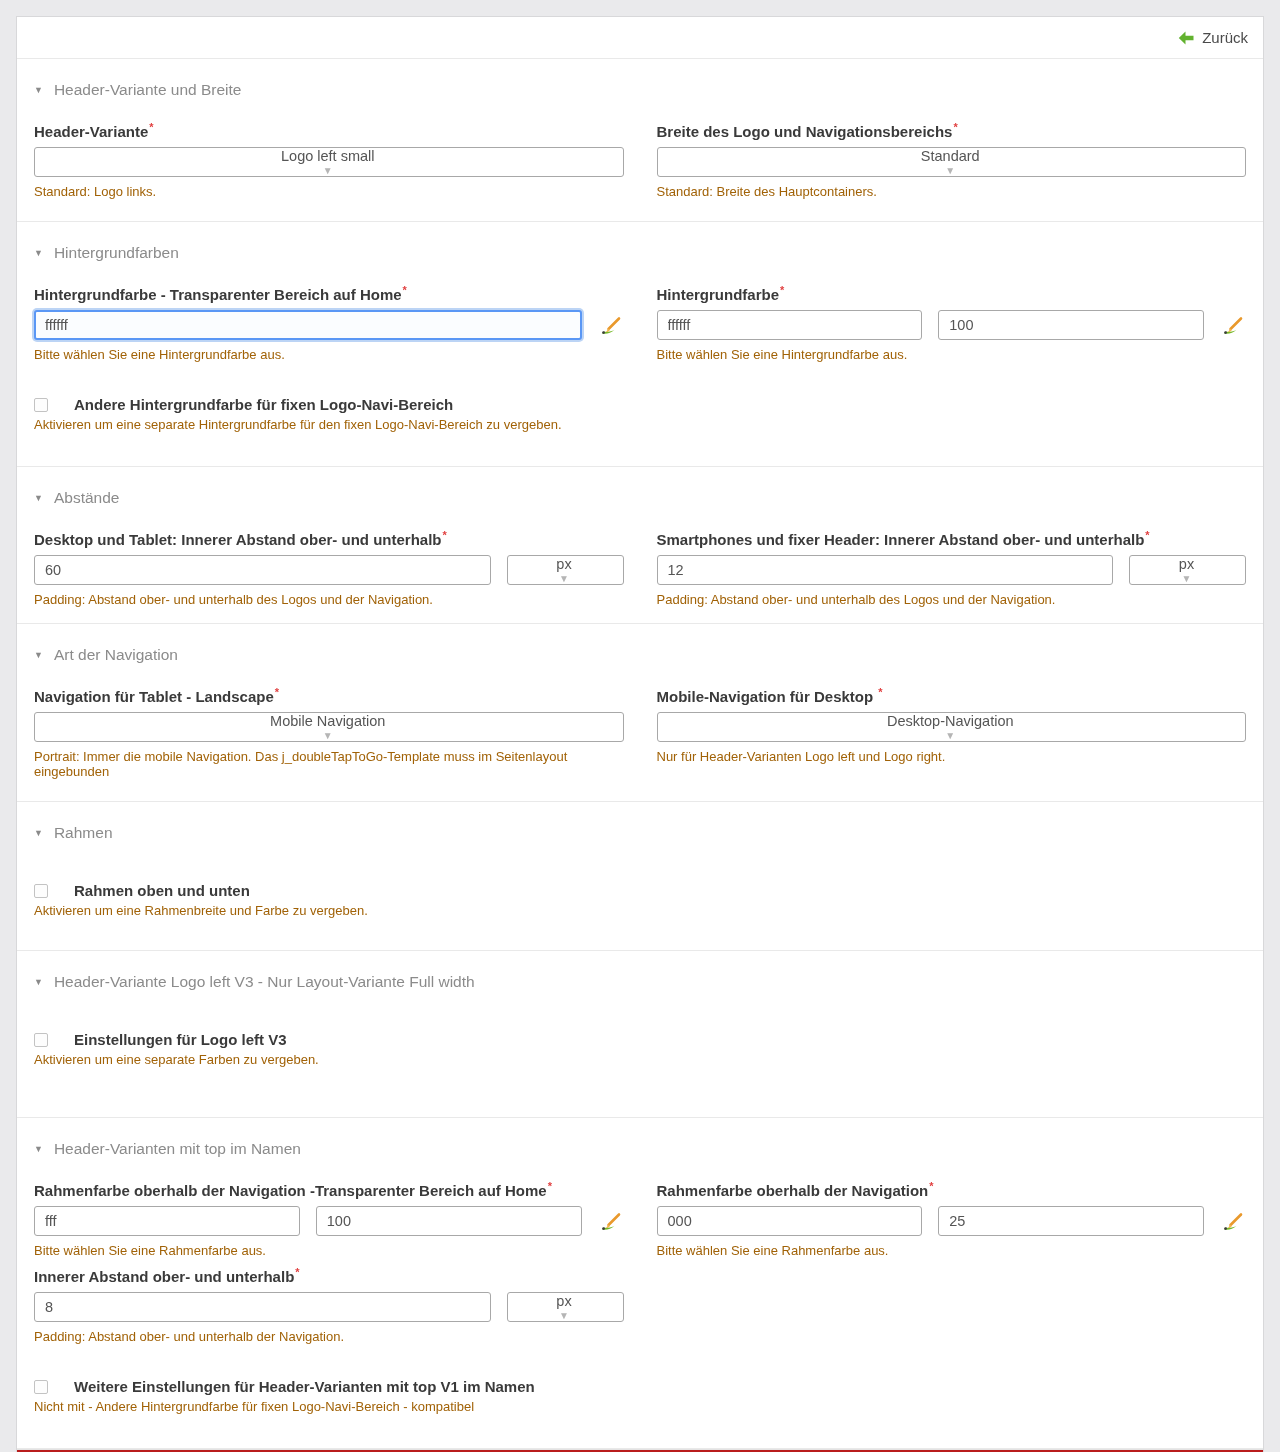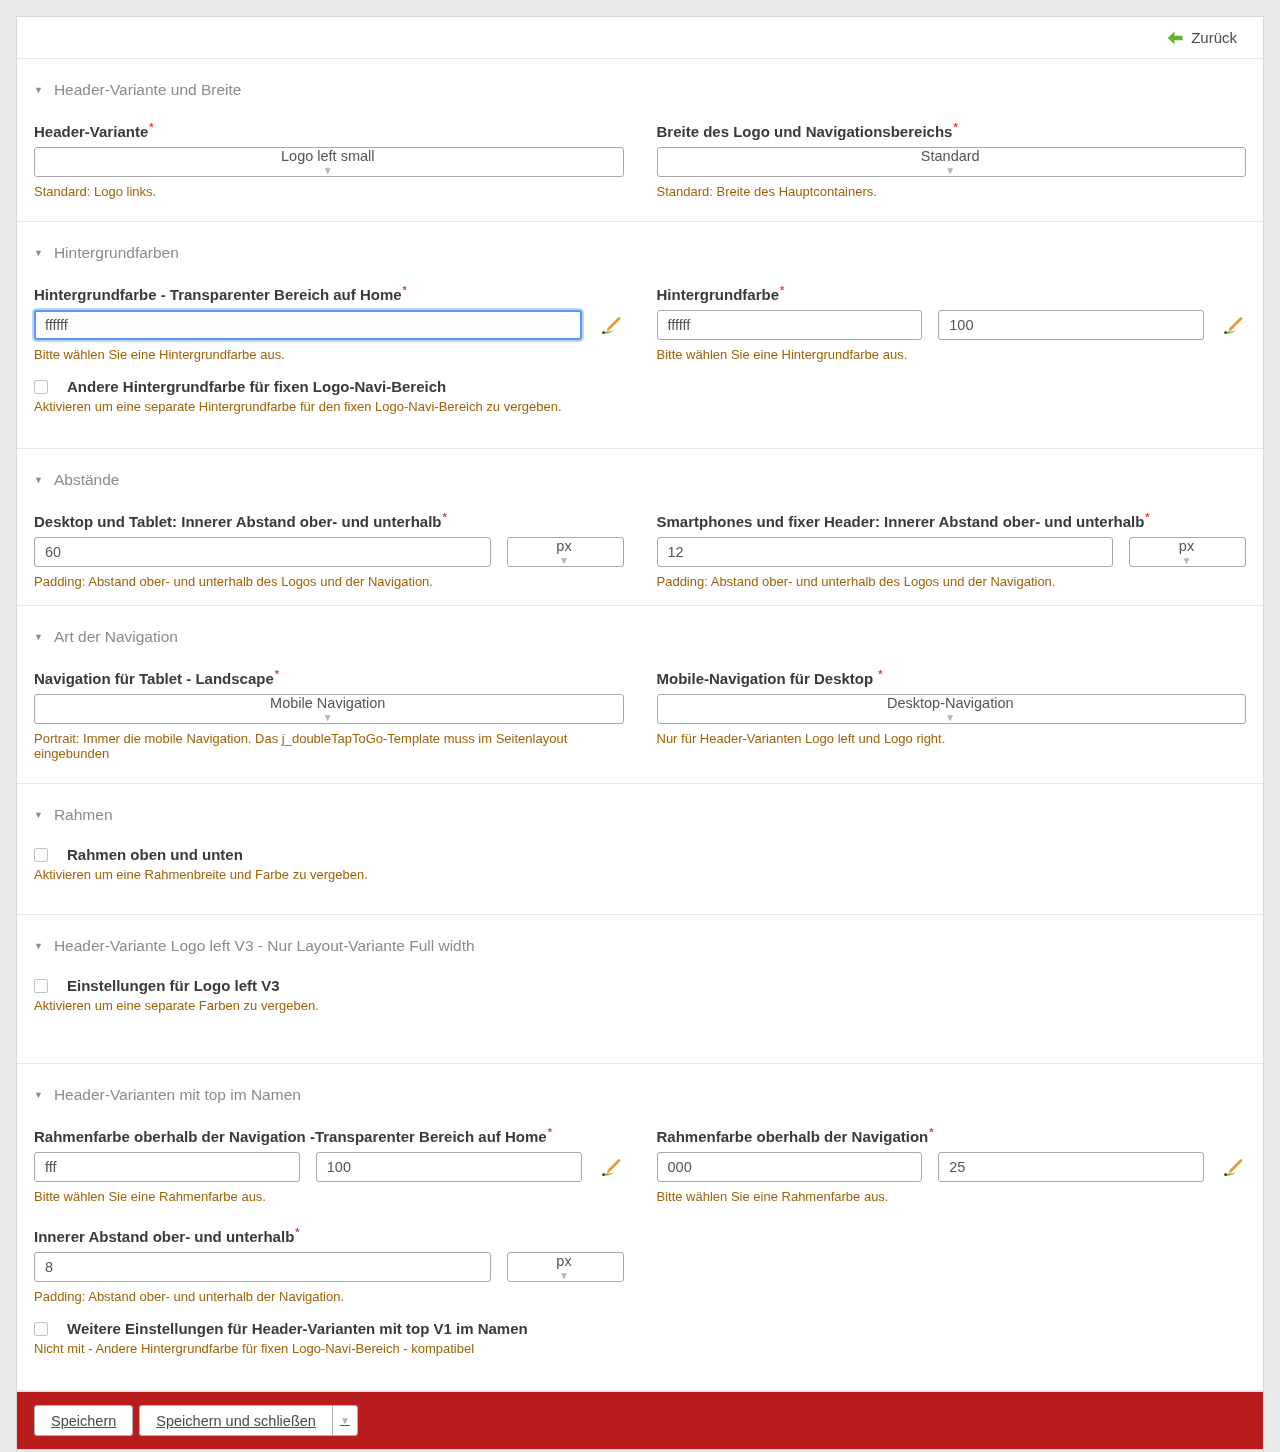--- a/index.html
+++ b/index.html
@@ -13,21 +13,21 @@
     margin:16px;
     width:1248px;
     background:#ffffff;
     border:1px solid #d8d8da;
   }
   .topbar {
     height:42px;
     display:flex;
     align-items:center;
     justify-content:flex-end;
-    padding:0 26px;
+    padding:0 15px;
     border-bottom:1px solid #e9e9e9;
   }
   .back-link {
     display:flex;
     align-items:center;
     gap:8px;
     font-size:15px;
     color:#4a4a4a;
     cursor:pointer;
     text-decoration:none;
@@ -115,40 +115,40 @@
     display:flex;
     align-items:flex-end;
     justify-content:center;
     cursor:pointer;
     height:30px;
     padding-bottom:2px;
   }
   .checkbox-row {
     display:flex;
     align-items:center;
-    gap:19px;
-    margin-top:16px;
+    gap:26px;
+    margin-top:34px;
   }
   .checkbox {
     width:14px; height:14px;
     border:1px solid #c3c3c3;
     border-radius:2px;
     background:#fdfdfd;
     cursor:pointer;
     flex:0 0 14px;
   }
   .cb-label {
     font-size:15px;
     font-weight:700;
     color:#3a3a3a;
     cursor:pointer;
   }
   .cb-hint { margin-top:4px; }
   .field-block { margin-top:2px; }
-  .mt { margin-top:20px; }
+  .mt { margin-top:6px; }
   .toolbar {
     background:#b91c1c;
     border-top:1px solid #e3e3e3;
     padding:13px 17px;
     display:flex;
     gap:6px;
     text-decoration:underline;
   }
   .btn {
     height:31px;

